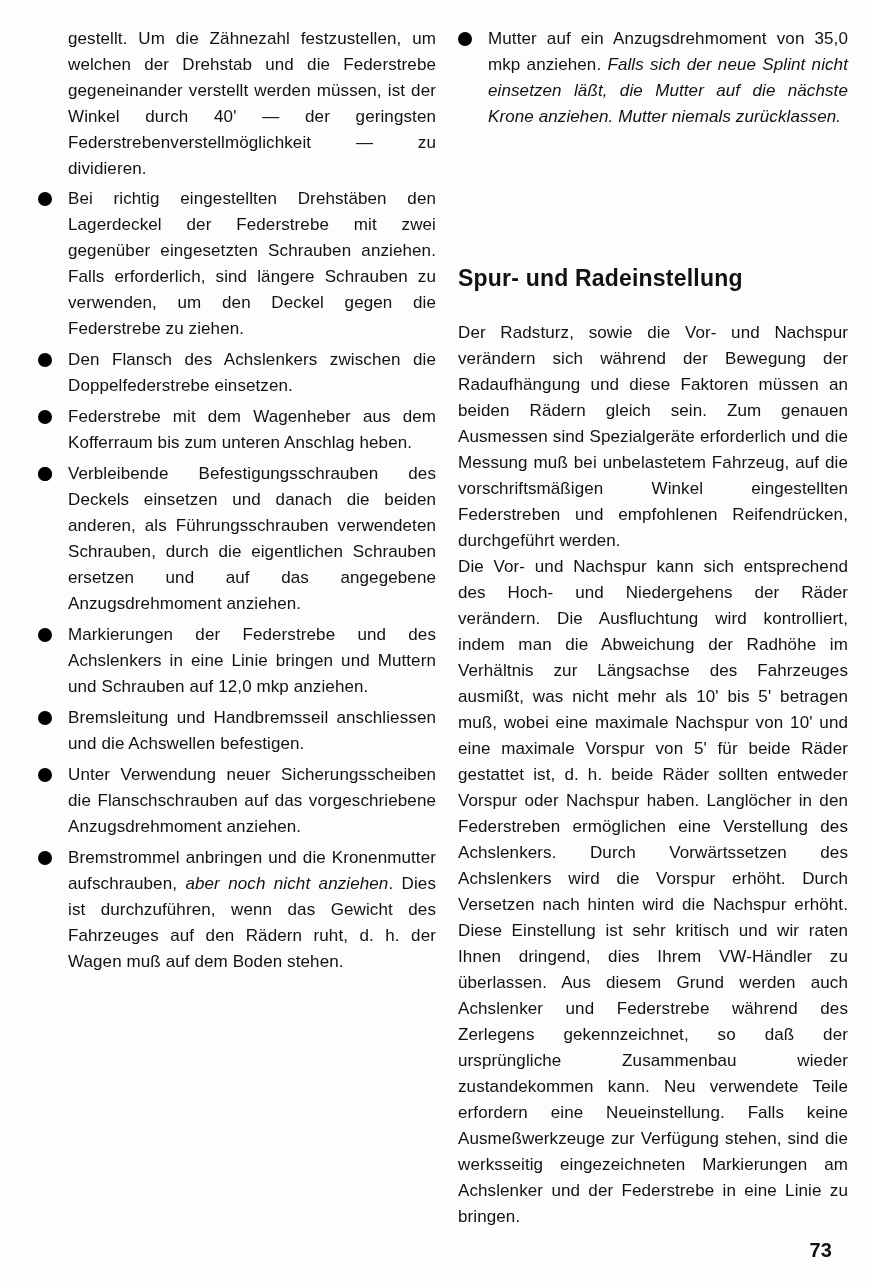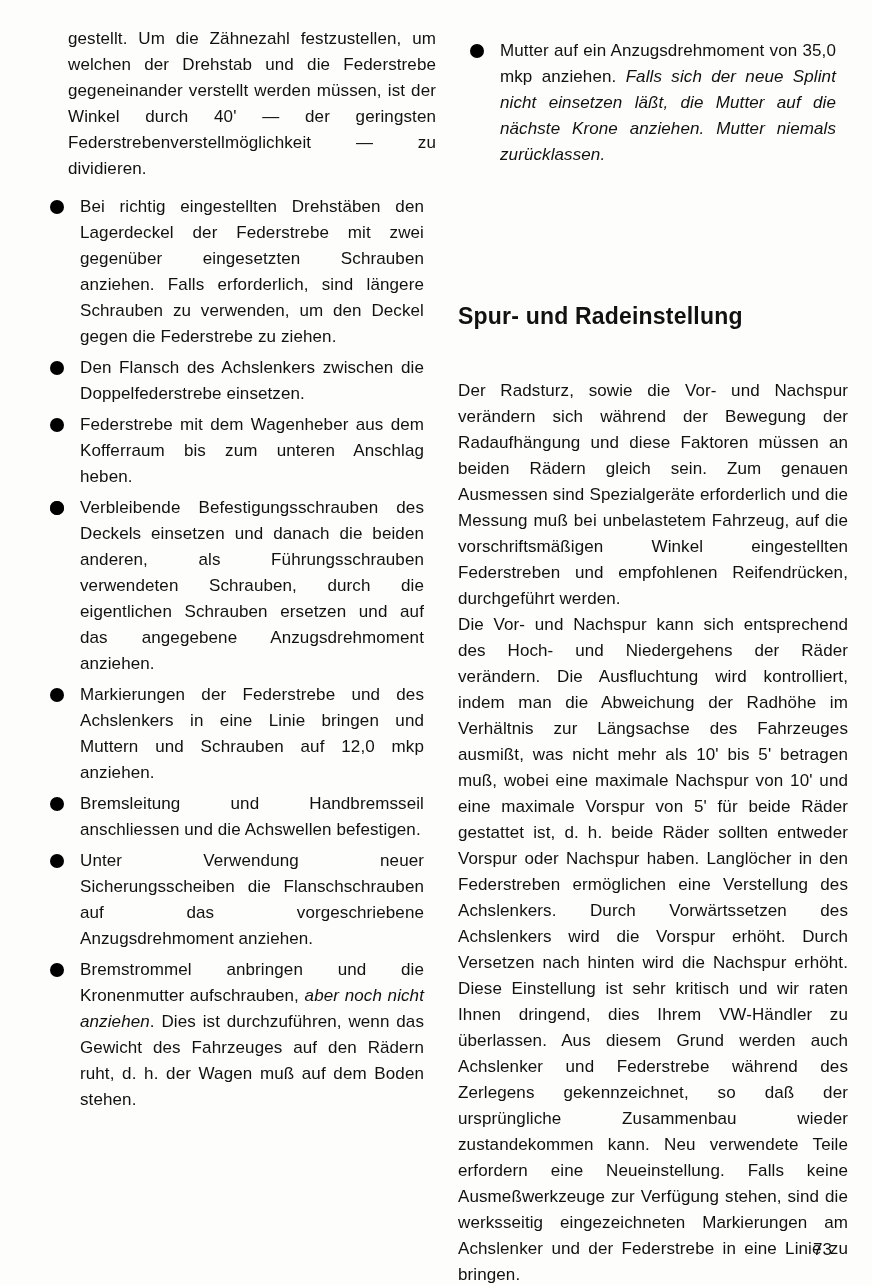--- a/index.html
+++ b/index.html
@@ -17,21 +17,21 @@
   }
   .col { position: absolute; top: 26px; }
   .col-left  { left: 38px;  width: 398px; }
   .col-right { left: 458px; width: 390px; }
 
   .intro-para {
     margin: 0 0 4px 30px;
     text-align: justify;
   }
 
-  ul.bullet-list { list-style: none; margin: 12px; padding: 0; }
+  ul.bullet-list { list-style: none; margin: 0; padding: 0; }
   li.bullet-item {
     position: relative;
     padding-left: 30px;
     margin: 0 0 5px 0;
     text-align: justify;
   }
   .bullet-dot {
     position: absolute;
     left: 0;
     top: 6px;
@@ -39,33 +39,33 @@
     height: 14px;
     border-radius: 50%;
     background: #000000;
   }
   li.bullet-item em { font-style: italic; }
 
   h1.section-heading {
     font-size: 23px;
     line-height: 28px;
     font-weight: bold;
-    margin: 134px 0 48px 0;
+    margin: 134px 0 28px 0;
     letter-spacing: 0.2px;
   }
   .body-paragraphs p {
     margin: 0;
     text-align: justify;
   }
   .page-number {
     position: absolute;
     top: 1237px;
     right: 40px;
-    font-weight: normal;
-    font-size: 17px;
+    font-weight: bold;
+    font-size: 20px;
   }
 </style>
 </head>
 <body>
 
 <div class="page">
 
   <div class="col col-left">
     <p class="intro-para">gestellt. Um die Zähnezahl festzustellen, um welchen der Drehstab und die Federstrebe gegeneinander verstellt werden müssen, ist der Winkel durch 40' — der geringsten Federstrebenverstellmöglichkeit — zu dividieren.</p>
     <ul class="bullet-list">

